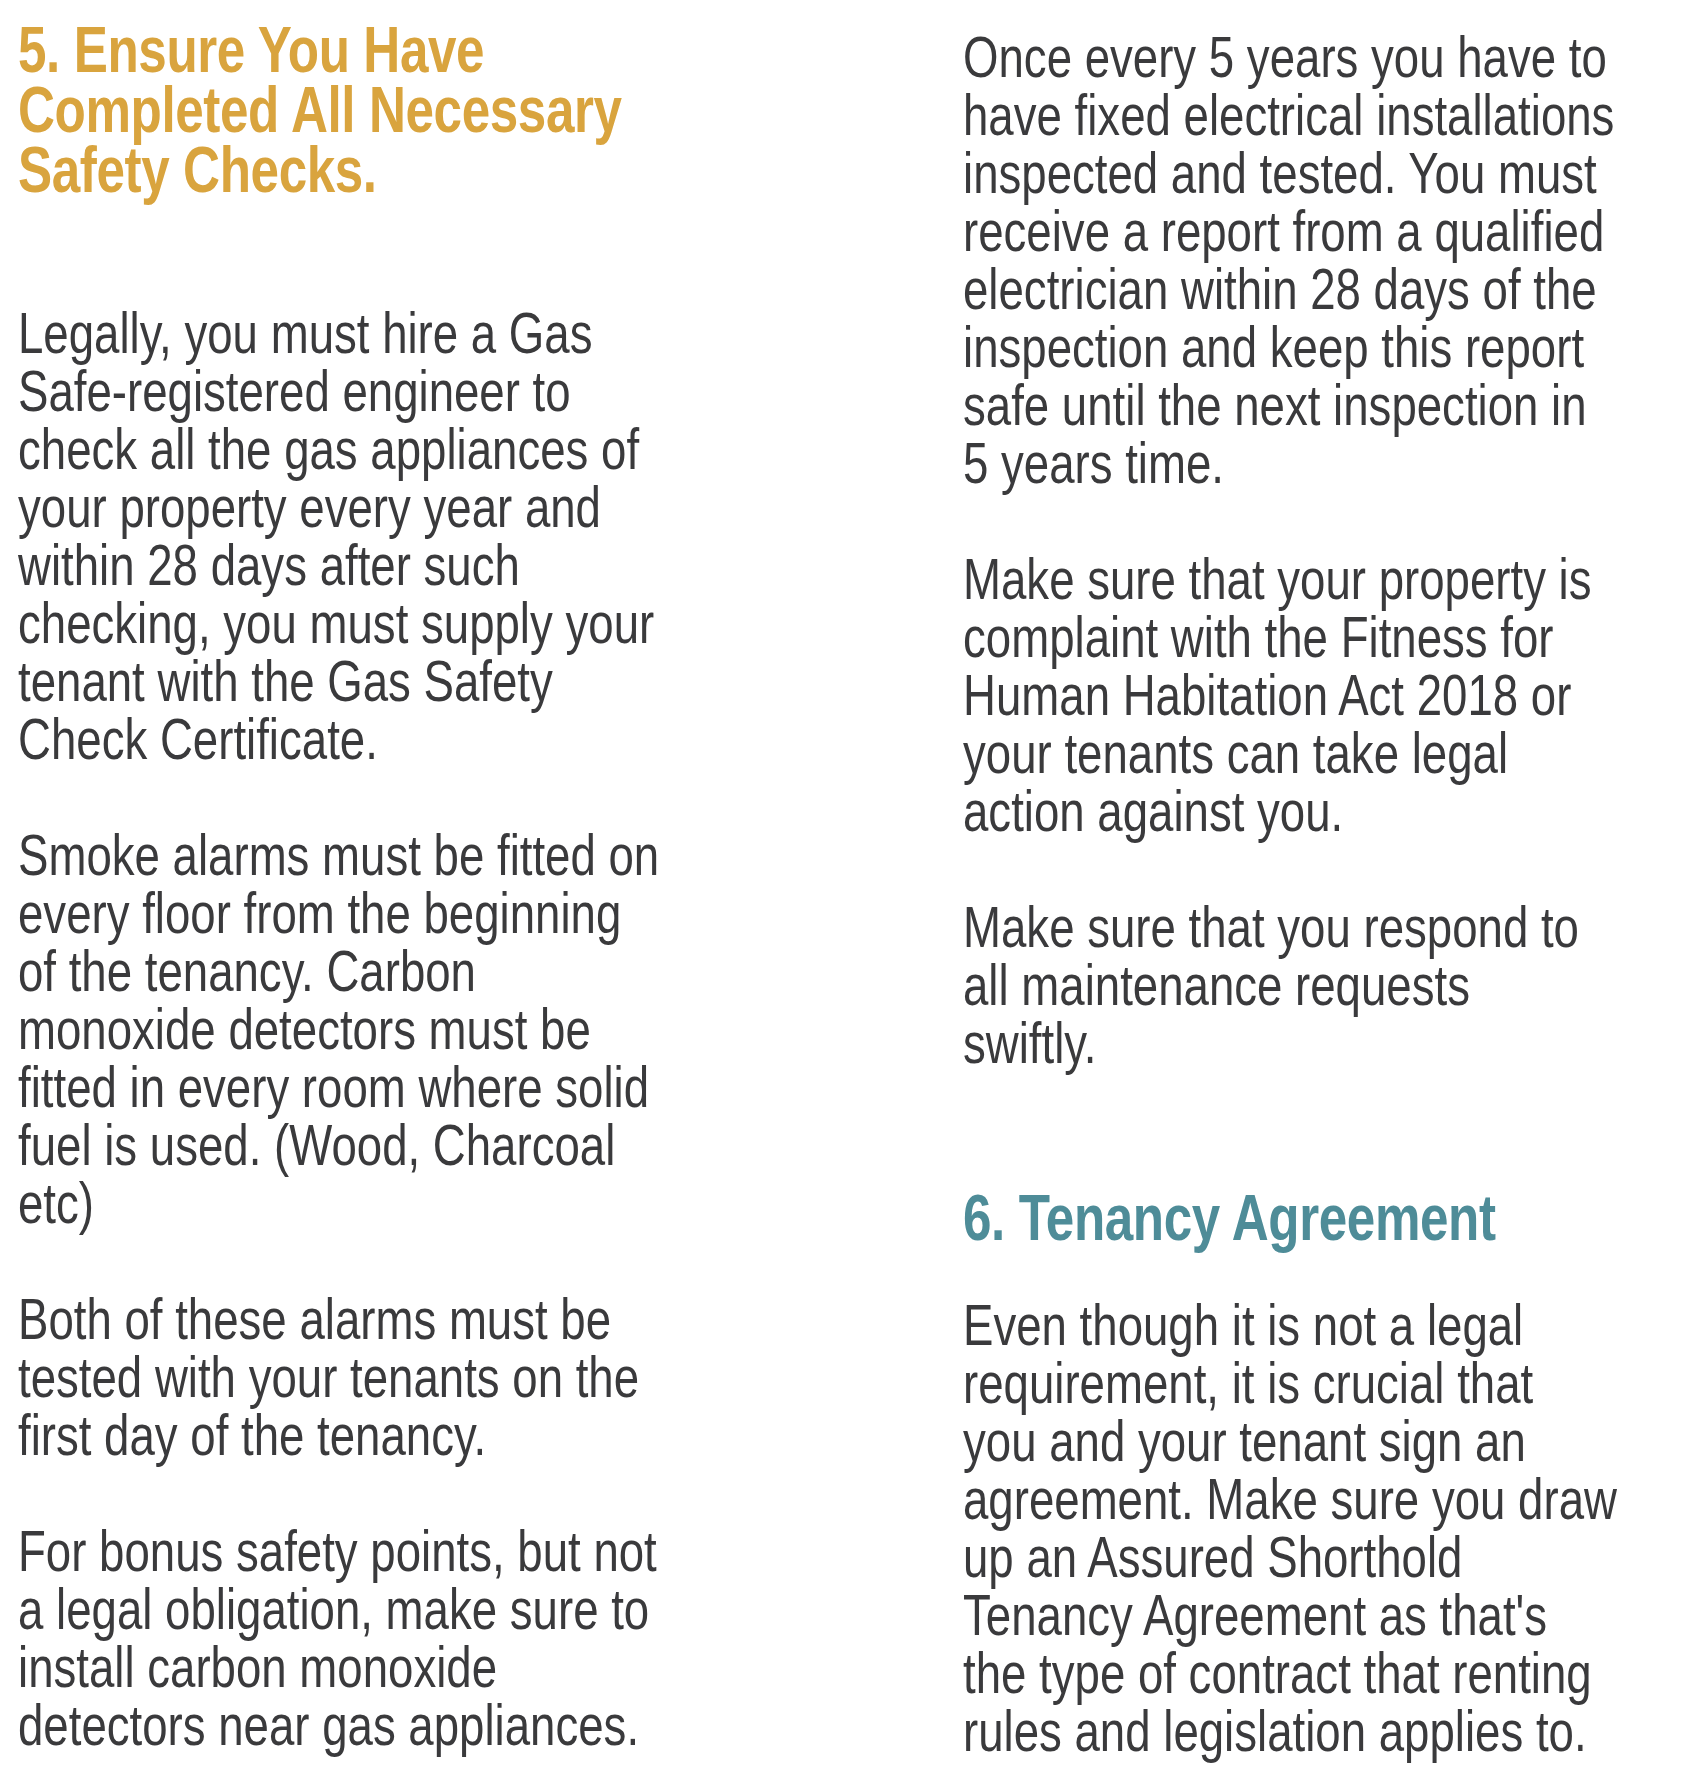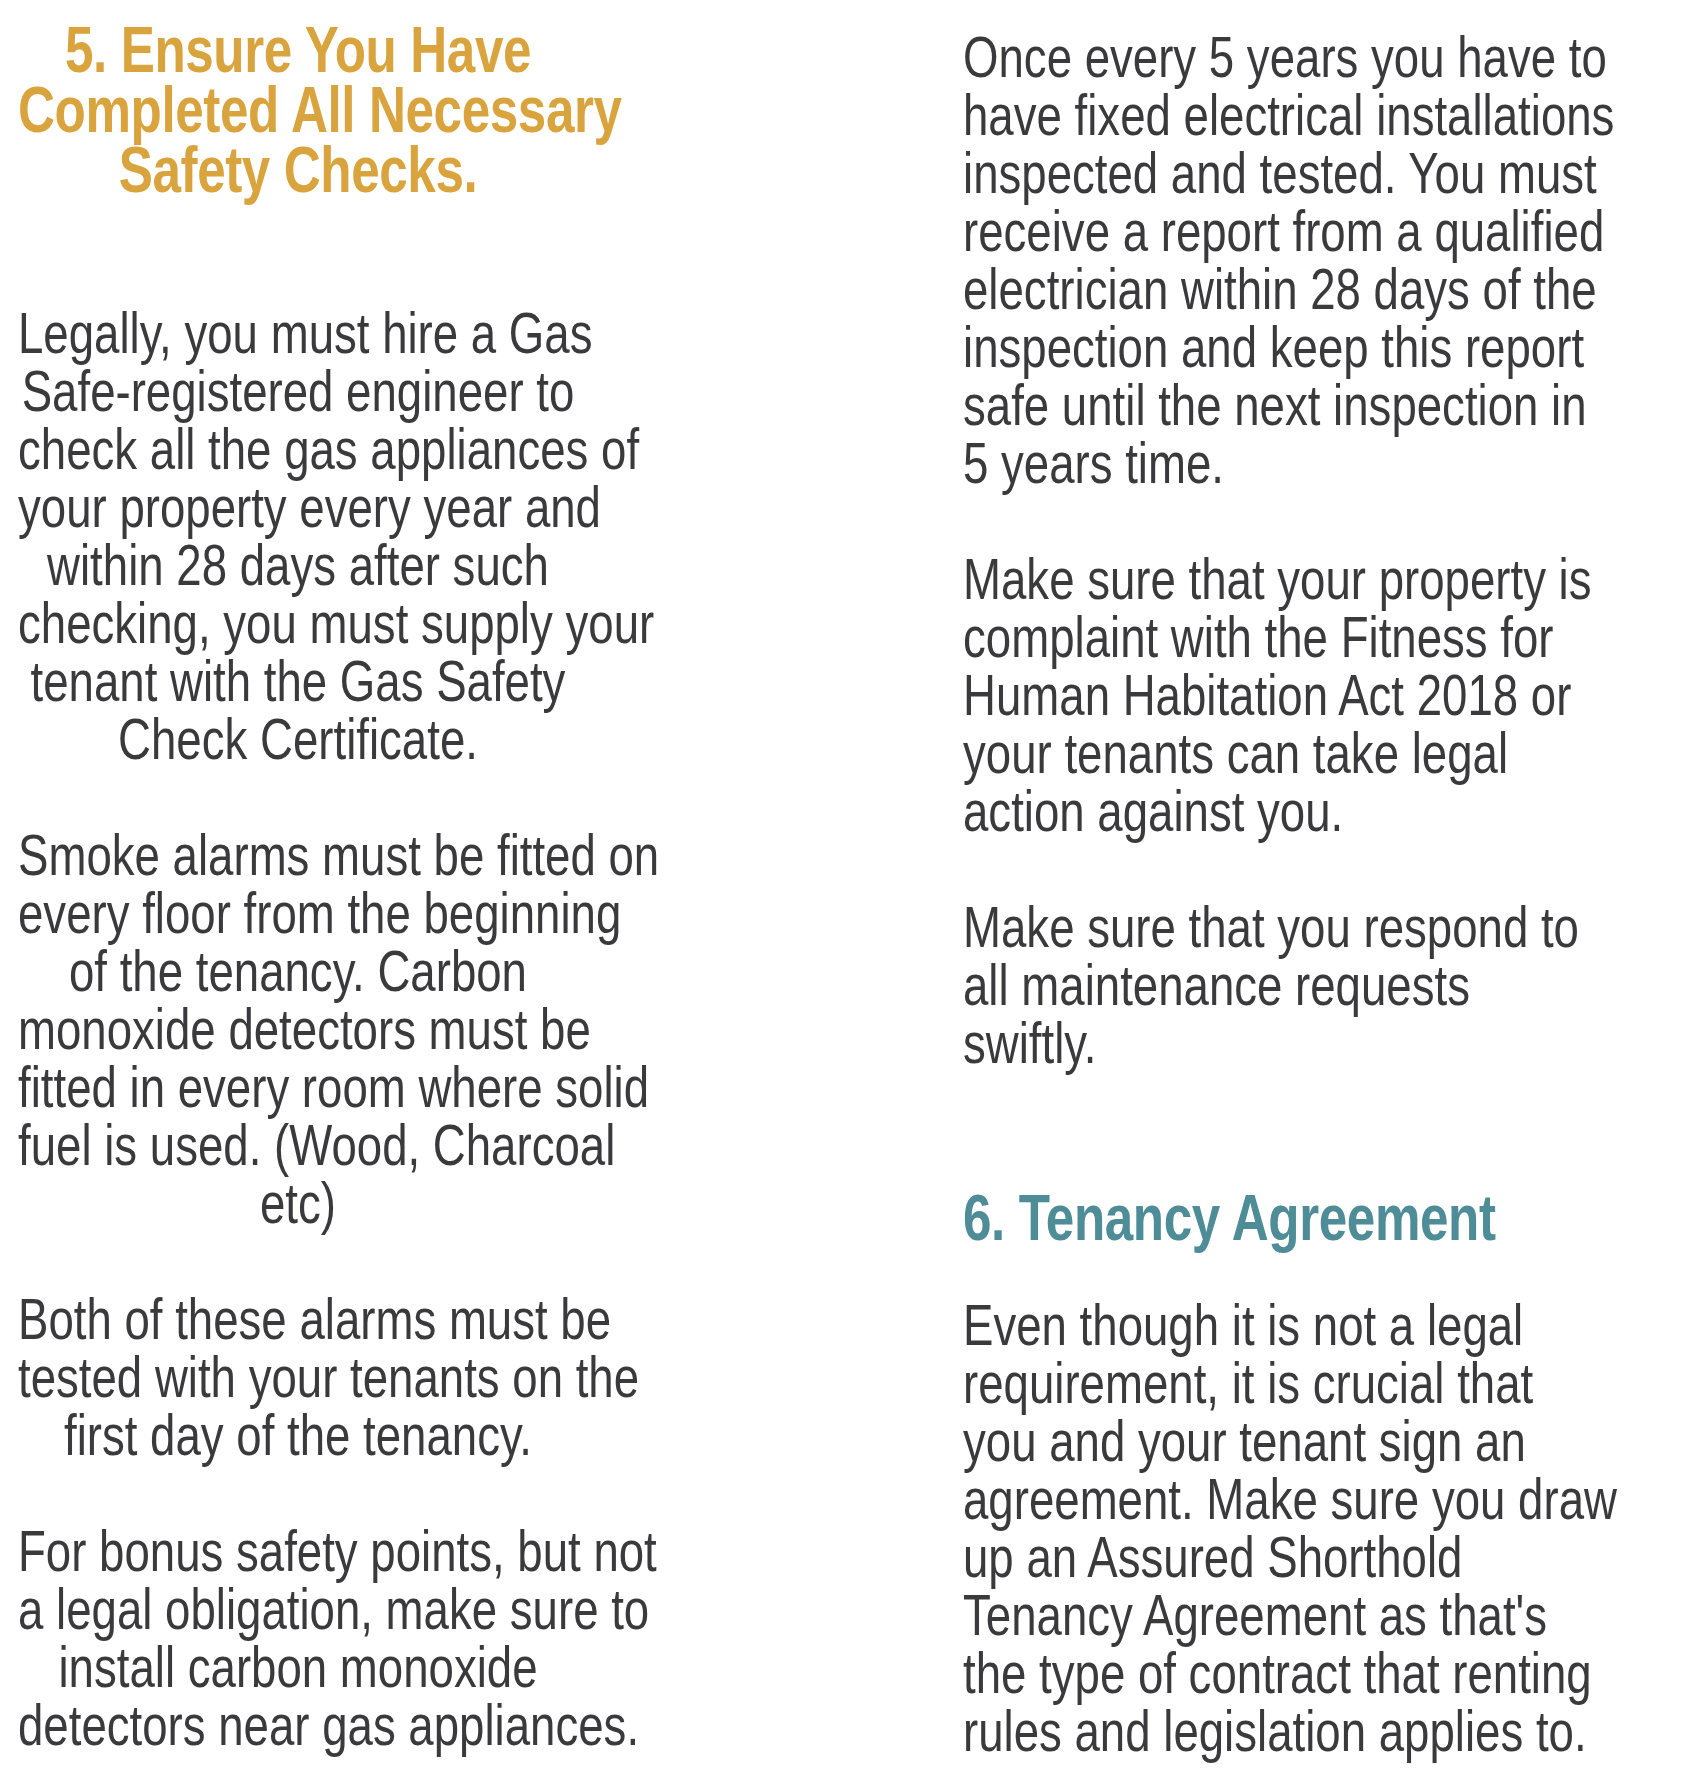--- a/index.html
+++ b/index.html
@@ -15,21 +15,20 @@
     overflow: hidden;
     font-family: "Liberation Sans", sans-serif;
   }
   .col {
     position: absolute;
   }
   .col-left {
     left: 18px;
     top: 20px;
     width: 700px;
-    text-align: center;
   }
   .col-right {
     left: 963px;
     top: 28px;
     width: 762px;
   }
   .heading {
     margin: 0;
     font-size: 64px;
     font-weight: bold;

